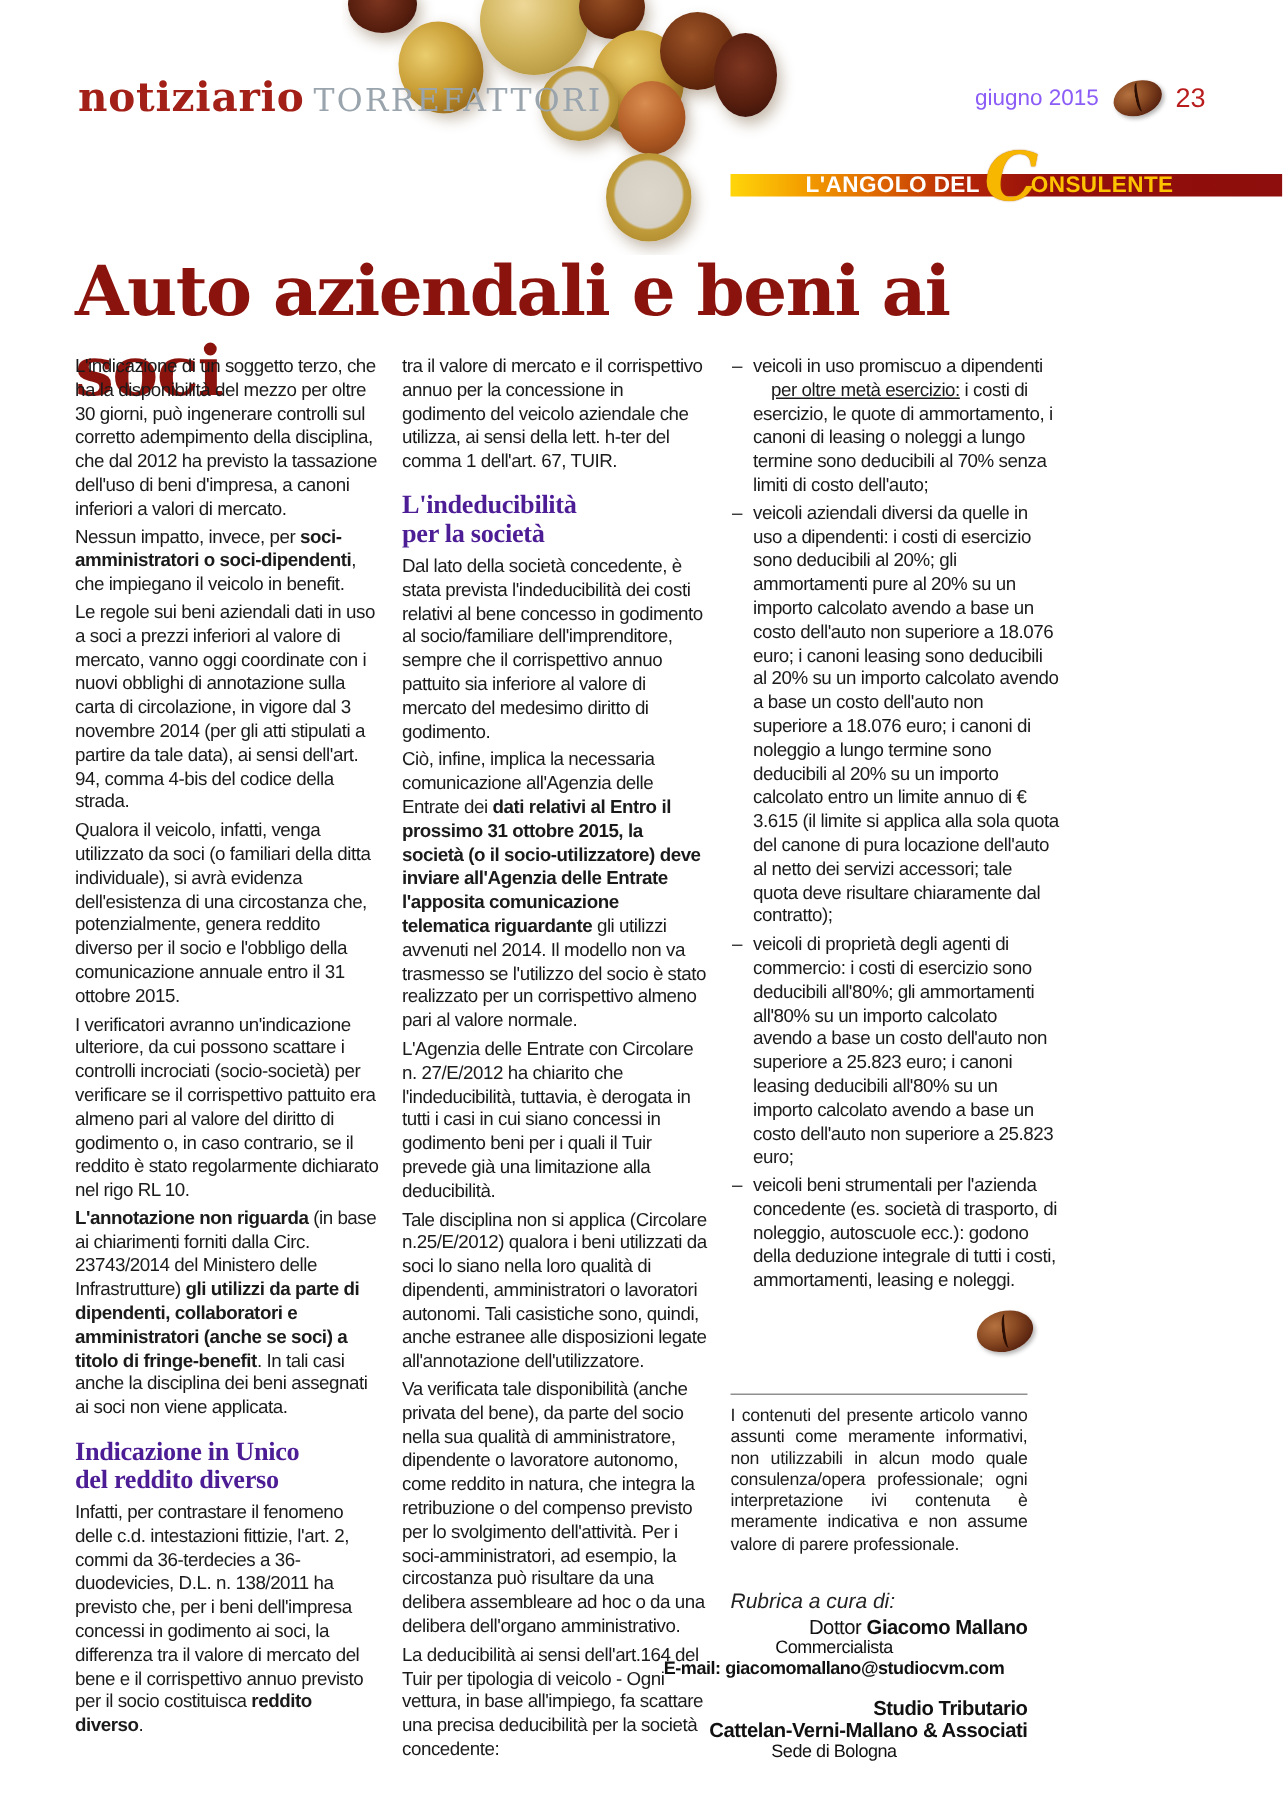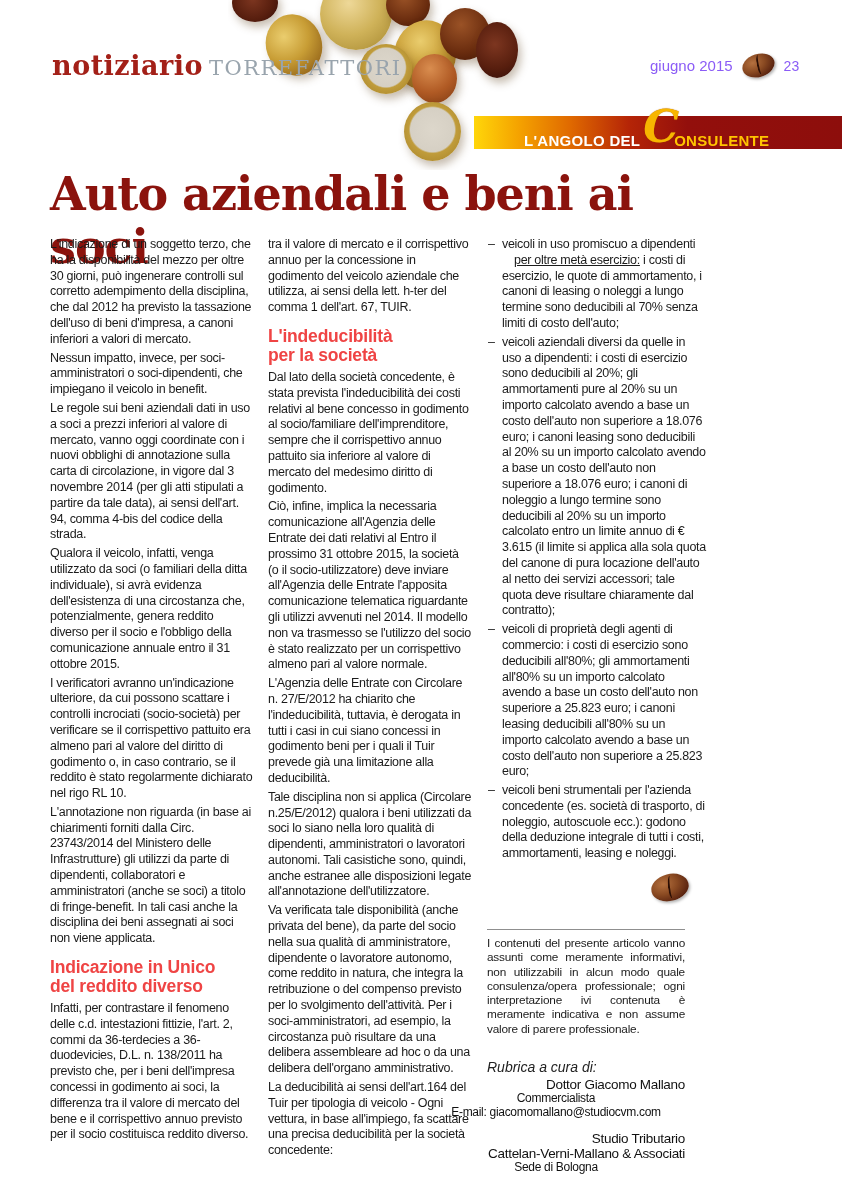--- a/index.html
+++ b/index.html
@@ -6,21 +6,21 @@
   html,body{background:#ffffff;}
   body{font-family:"Liberation Sans",sans-serif;}
   .page{position:relative;width:855px;height:1200px;background:#fff;overflow:hidden;margin:0 auto;}
 
   
   .logo{position:absolute;left:52px;top:50px;white-space:nowrap;}
   .logo .primary{font-family:"DejaVu Serif","Liberation Serif",serif;font-weight:bold;font-size:27px;color:#a32018;letter-spacing:.5px;}
   .logo .secondary{font-family:"DejaVu Serif","Liberation Serif",serif;font-size:21px;color:#99a4ad;letter-spacing:1.5px;margin-left:6px;}
   .issue{position:absolute;left:650px;top:54px;display:flex;align-items:center;gap:9px;}
   .issue .date{font-size:15px;color:#8b5cf6;}
-  .issue .num{font-size:14px;color:#8b5cf6;text-align:center;}
+  .issue .num{font-size:18px;color:#b91c1c;text-align:center;}
 
   
   .bean{display:inline-block;position:relative;background:radial-gradient(ellipse at 35% 32%,#b5713f 0%,#8a4a22 40%,#5a2410 75%,#3a1406 100%);border-radius:50%;box-shadow:1px 2px 3px rgba(0,0,0,.3);}
   .bean::after{content:"";position:absolute;left:46%;top:6%;width:12%;height:86%;border-radius:50%;border-left:2.5px solid #2b0e04;transform:rotate(7deg);}
   .bean-header{width:33px;height:23px;transform:rotate(-18deg);}
   .bean-end{position:absolute;left:651px;top:874px;width:38px;height:27px;transform:rotate(-14deg);}
 
   
   .coins{position:absolute;left:228px;top:0;width:318px;height:170px;overflow:hidden;}
   .coin{position:absolute;border-radius:50%;box-shadow:3px 5px 9px rgba(95,65,30,.35);}
@@ -35,37 +35,37 @@
   .c3{left:92px;top:-22px;width:72px;height:72px;}
   .c4{left:158px;top:-16px;width:44px;height:42px;}
   .c5{left:166px;top:20px;width:62px;height:70px;transform:rotate(12deg);}
   .c6{left:132px;top:44px;width:52px;height:50px;}
   .c7{left:184px;top:54px;width:45px;height:49px;}
   .c8{left:212px;top:8px;width:50px;height:52px;}
   .c9{left:176px;top:102px;width:57px;height:59px;}
   .c10{left:248px;top:22px;width:42px;height:56px;}
 
   
-  .banner{position:absolute;left:474px;top:116px;width:368px;height:33px;overflow:visible;display:flex;align-items:flex-end;background:linear-gradient(90deg,#ffd60a 0%,#f5a300 12%,#e06a00 26%,#b52507 42%,#930f0c 58%,#8d0e0c 100%);}
+  .banner{position:absolute;left:487px;top:116px;width:368px;height:15px;overflow:visible;display:flex;align-items:center;background:linear-gradient(90deg,#ffd60a 0%,#f5a300 12%,#e06a00 26%,#b52507 42%,#930f0c 58%,#8d0e0c 100%);}
   .banner .prefix{color:#ffffff;font-weight:bold;font-size:15px;letter-spacing:.3px;margin-left:50px;white-space:nowrap;}
   .banner .dropcap{font-family:"DejaVu Serif","Liberation Serif",serif;font-style:italic;font-weight:bold;font-size:45px;line-height:1;color:#f7b600;margin:-13px 0 0 3px;text-shadow:0 0 1px #a85400;}
   .banner .suffix{color:#ffc400;font-weight:bold;font-size:15px;letter-spacing:.3px;margin-left:-5px;white-space:nowrap;}
 
   
   .title{position:absolute;left:50px;top:168px;width:660px;font-family:"DejaVu Serif","Liberation Serif",serif;font-weight:bold;font-size:46px;line-height:1.15;letter-spacing:-1px;color:#8b130d;}
   .columns{position:absolute;left:50px;top:237px;width:656px;display:flex;}
   .col{font-size:12.5px;line-height:15.8px;letter-spacing:-.3px;color:#1b1b1b;}
   .col1{width:204px;margin-right:14px;}
   .col2{width:204px;margin-right:16px;}
   .col3{width:218px;}
   .para{margin-bottom:3px;}
-  .subhead{font-size:17.5px;line-height:19px;color:#ef4444;margin:11px 0 5px;white-space:pre-line;letter-spacing:-.2px;font-family:Liberation Sans, sans-serif;}
+  .subhead{font-size:17.5px;line-height:19px;color:#4c1d95;margin:11px 0 5px;white-space:pre-line;letter-spacing:-.2px;font-family:Liberation Serif, serif;}
   .bullet{position:relative;padding-left:14px;margin-bottom:3px;}
   .bullet .dash{position:absolute;left:0;top:0;}
-  .b{font-weight:normal;margin-top:48px;}
+  .b{font-weight:bold;margin-top:48px;}
   .u{text-decoration:underline;padding-left:12px;}
 
   
   .divider{position:absolute;left:487px;top:929px;width:198px;border-top:1px solid #8f8f8f;}
   .disclaimer{position:absolute;left:487px;top:936px;width:198px;font-size:11.8px;line-height:14.3px;letter-spacing:-.2px;text-align:justify;color:#1b1b1b;}
   .rubrica{position:absolute;left:487px;top:1059px;font-style:italic;font-size:14px;color:#222222;}
   .credits{position:absolute;left:427px;top:1077px;width:258px;text-align:right;}
   .credit{font-size:13.5px;line-height:15px;color:#111111;letter-spacing:-.3px;white-space:nowrap;}
   .credit.sm{font-size:12px;line-height:13.5px;text-align:center;}
   .credit.gap{margin-top:12px;}

